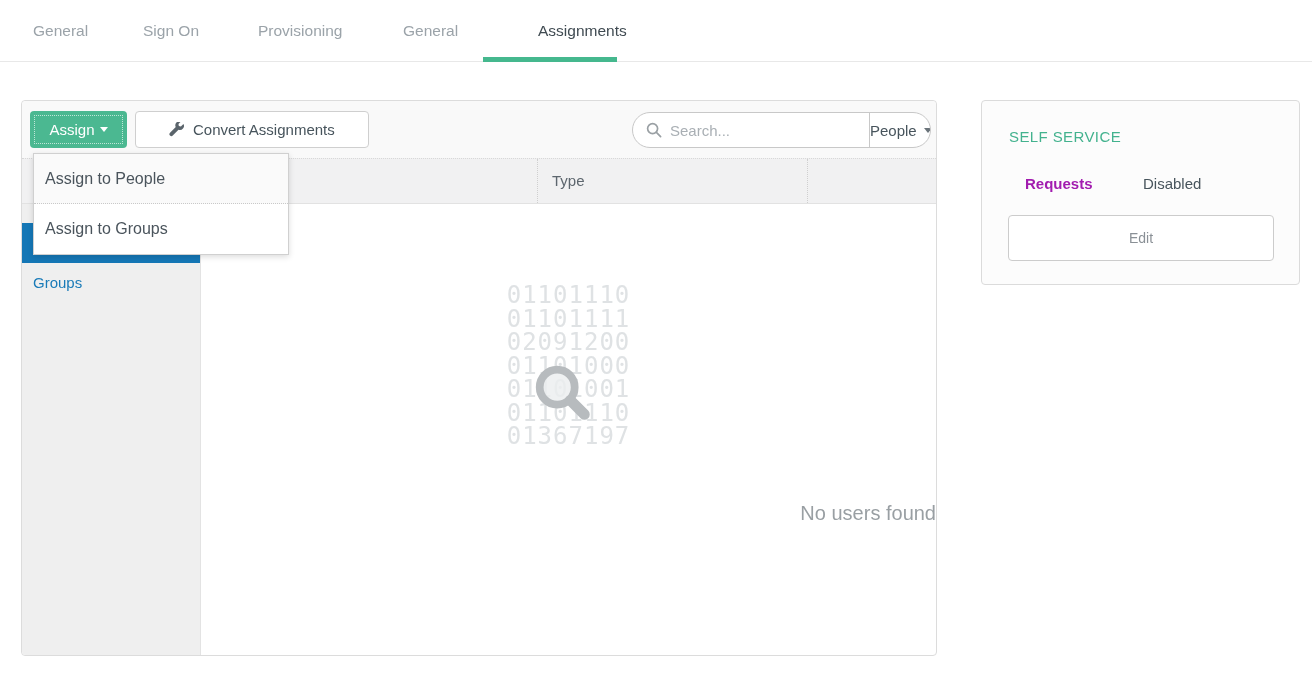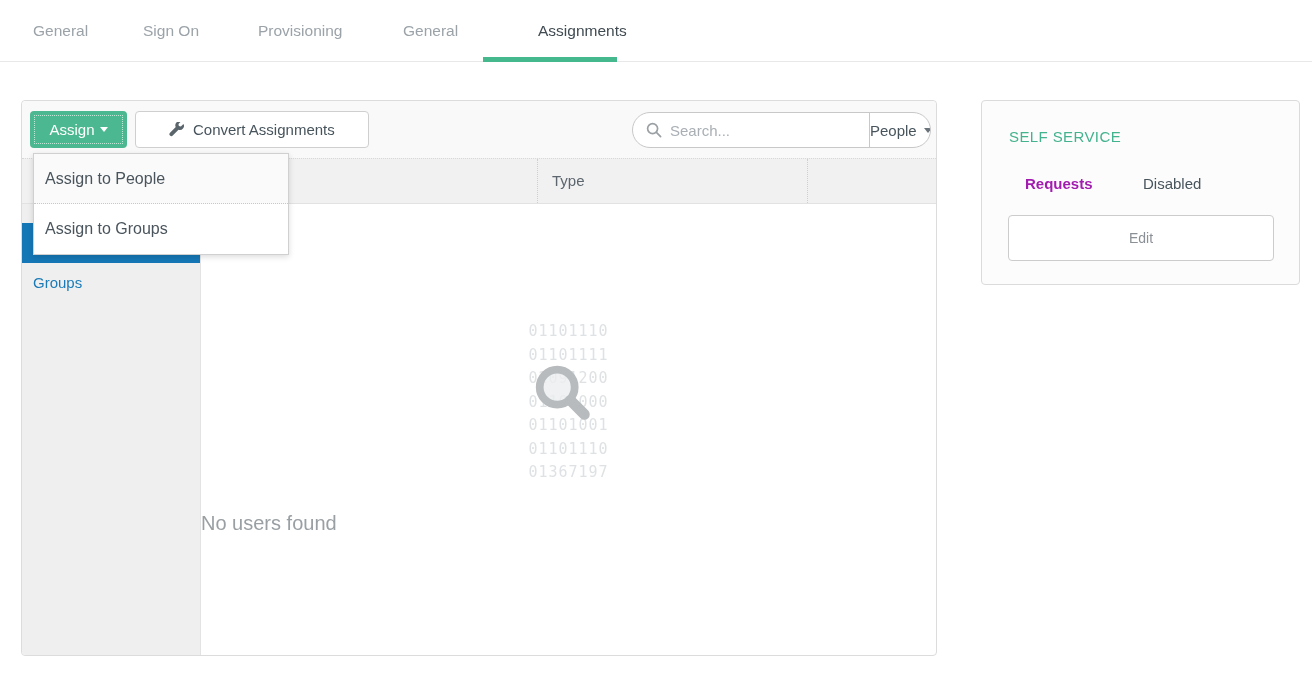--- a/index.html
+++ b/index.html
@@ -49,25 +49,25 @@
   .th-type { position:absolute; left:530px; top:0; line-height:44px; font-size:15px; color:#5d666e; }
 
   .sidebar { position:absolute; left:0; top:103px; width:179px; bottom:0;
              background:#efefef; border-right:1px solid #e3e3e3; border-radius:0 0 0 4px; }
   .side-item { position:absolute; left:0; width:100%; height:40px; line-height:40px;
                padding-left:11px; font-size:15px; cursor:pointer; }
   .side-item.selected { background:#1577b6; color:#fff; }
   .side-item.plain { color:#1a7bb8; }
 
   .content { position:absolute; left:179px; right:0; top:103px; bottom:0; }
-  .binary-block { padding-top:116px; text-align:center;
-                  font-family:"DejaVu Sans Mono", monospace; font-size:15px;
+  .binary-block { padding-top:80px; text-align:center;
+                  font-family:"DejaVu Sans Mono", monospace; font-size:24px;
                   line-height:23.5px; letter-spacing:1px; color:#dfe2e4; }
   .magnifier { position:absolute; left:329px; top:156px; }
-  .empty-msg { position:absolute; left:0; width:100%; top:308px; text-align:left;
+  .empty-msg { position:absolute; left:0; width:100%; top:298px; text-align:right;
                font-size:20px; color:#999fa3; }
 
   .assign-menu { position:absolute; left:11px; top:52px; width:256px; background:#fff;
                  border:1px solid #d0d0d0; box-shadow:0 2px 6px rgba(0,0,0,.14); z-index:10; }
   .menu-item { height:50px; line-height:50px; padding-left:11px; font-size:16px;
                color:#4a545c; cursor:pointer; }
   .menu-item.first { background:#fafafa; border-bottom:1px dotted #c9c9c9; }
 
   
   .self-panel { position:absolute; left:981px; top:100px; width:319px; height:185px;

